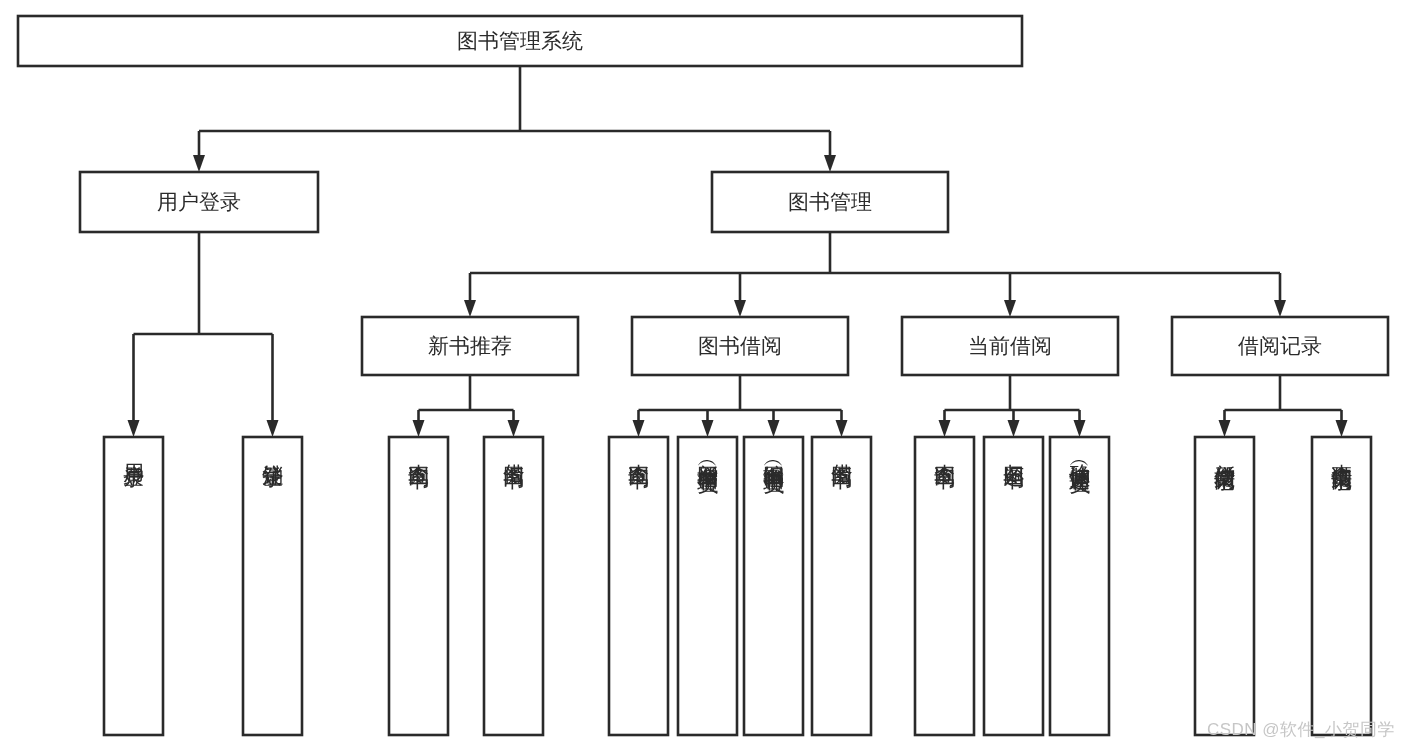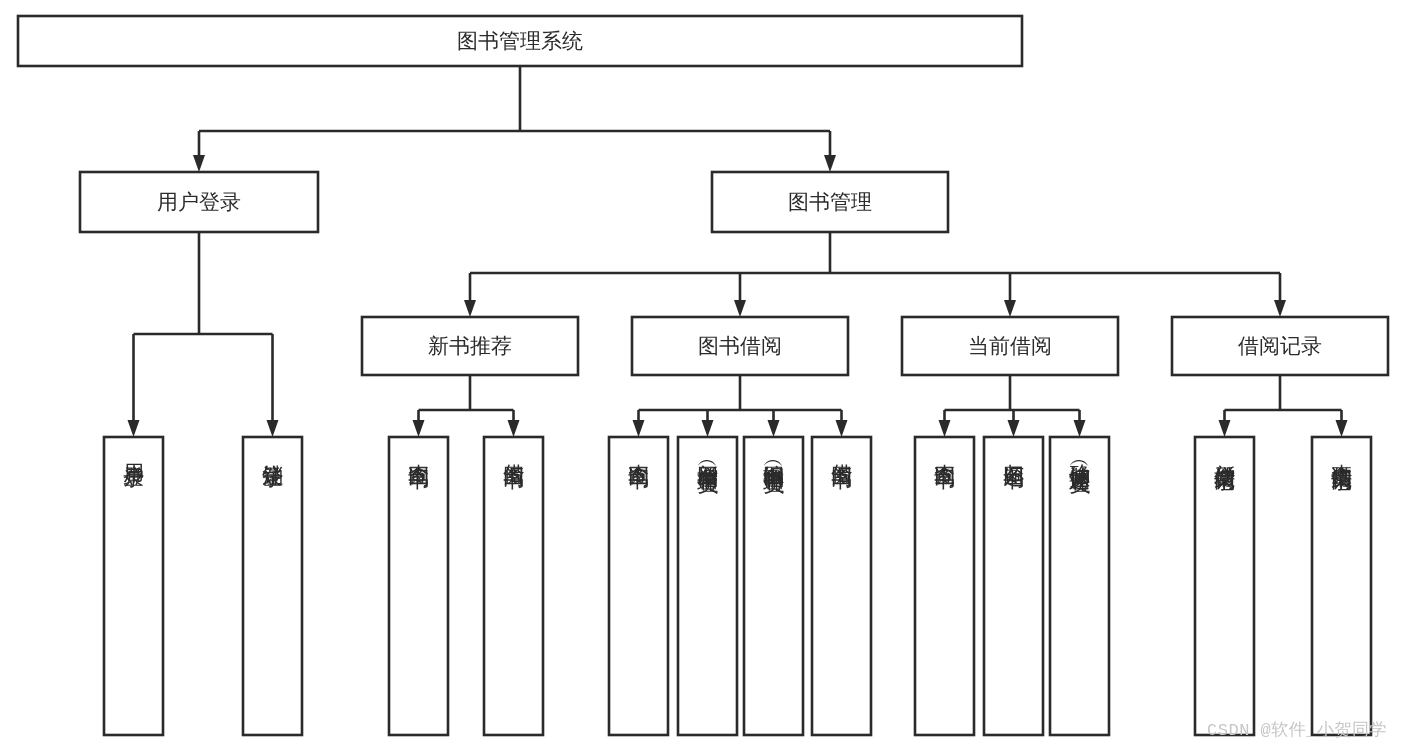--- a/index.html
+++ b/index.html
@@ -57,23 +57,23 @@
     font-size: 21px;
     line-height: 1.06;
     color: #2b2b2b;
     letter-spacing: 1.5px;
     white-space: nowrap;
     text-align: start;
     pointer-events: none;
   }
   .watermark {
     position: absolute;
-    right: 18px;
+    right: 10px;
     bottom: 6px;
-    font-family: Liberation Mono, monospace;
+    font-family: Liberation Sans, sans-serif;
     font-size: 17px;
     color: #c6c6c6;
     white-space: nowrap;
     letter-spacing: 0.5px;
   }
 </style>
 </head>
 <body>
 
 <div id="diagram-root">

